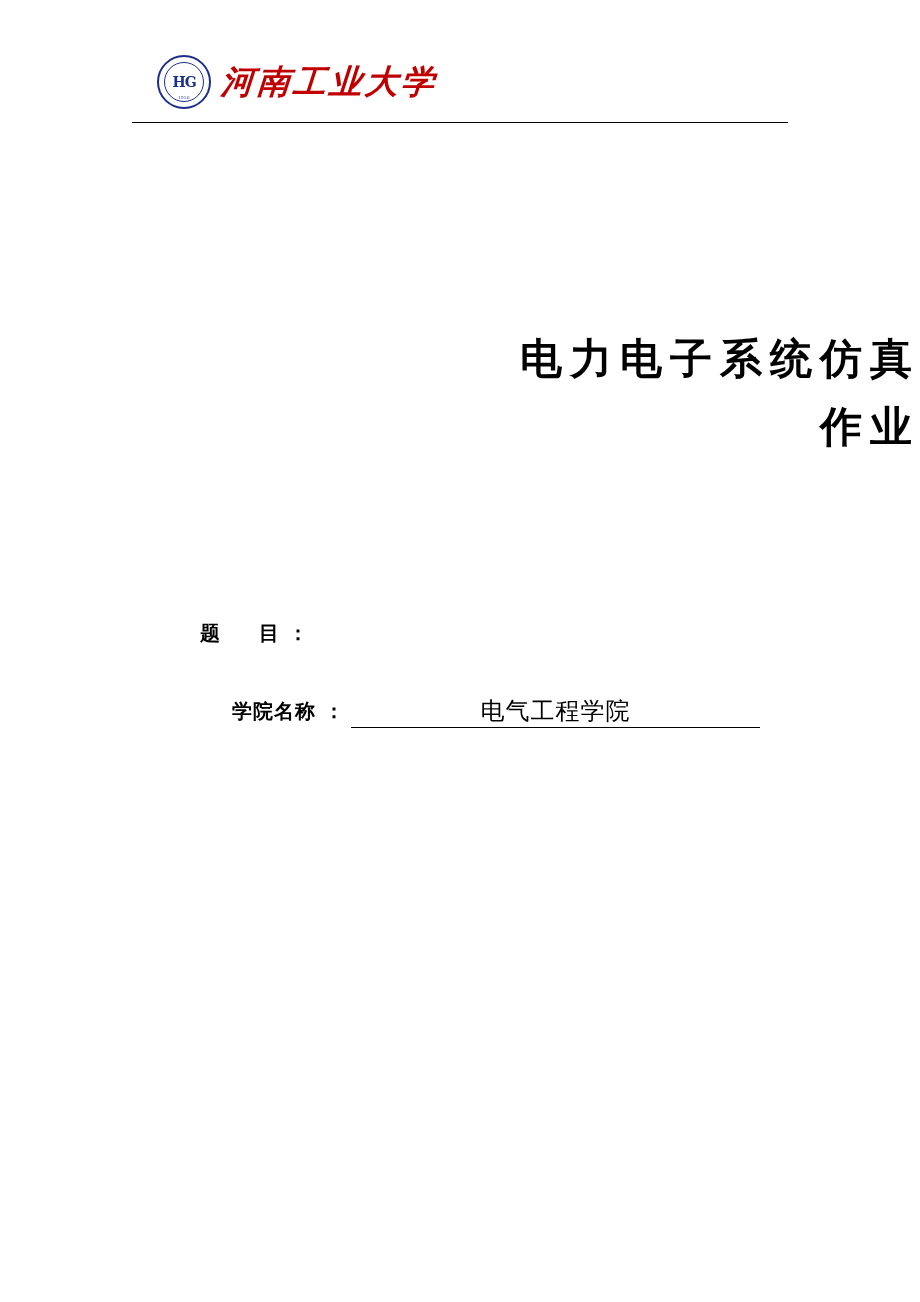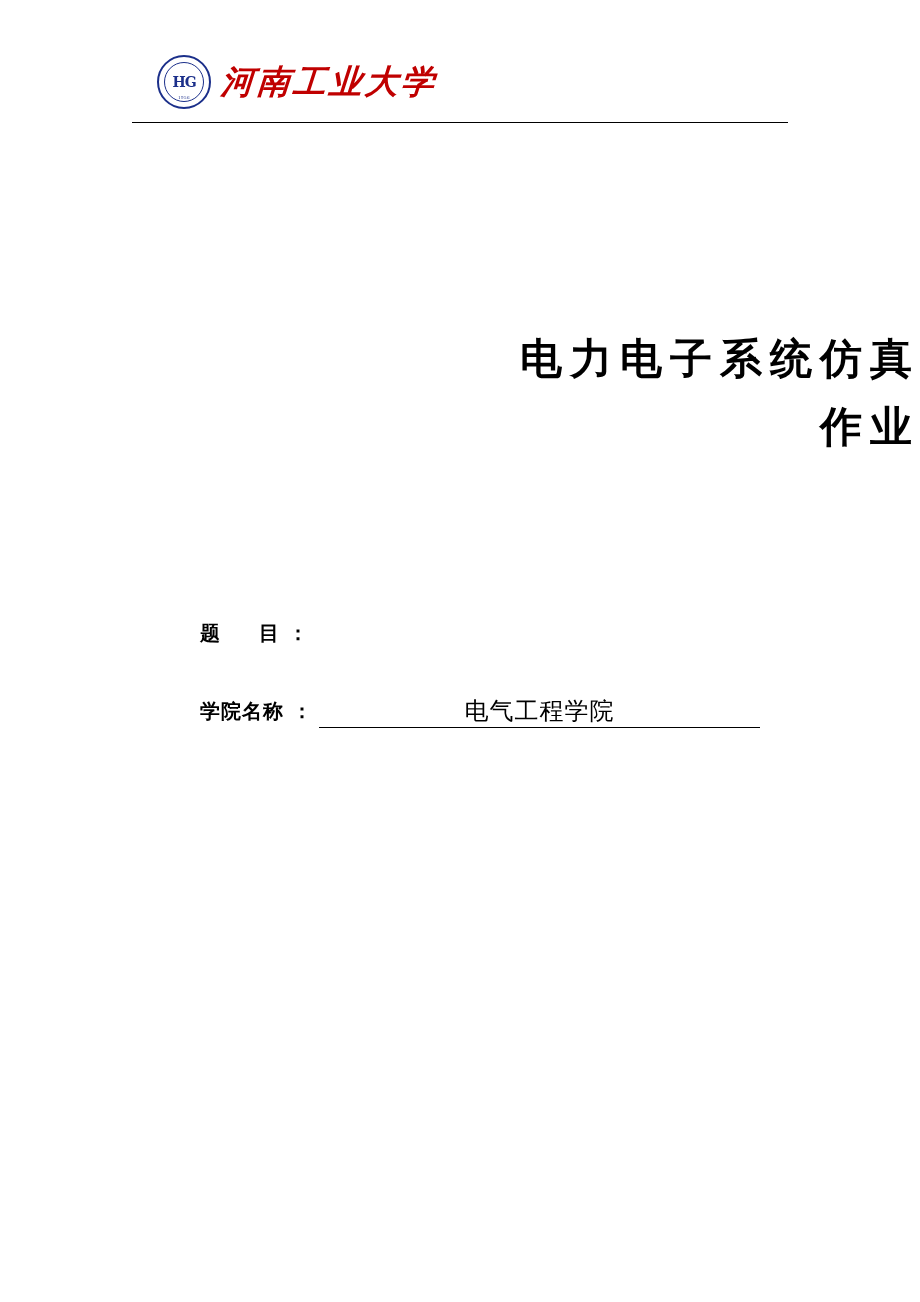--- a/index.html
+++ b/index.html
@@ -144,20 +144,21 @@
   .field-label {
     font-family: "DejaVu Sans", sans-serif;
     font-size: 20px;
     font-weight: bold;
     white-space: nowrap;
     letter-spacing: 1px;
     line-height: 26px;
   }
   .field-label.spaced {
     letter-spacing: 1px;
+    margin-left: 32px;
   }
   .field-label .gap {
     display: inline-block;
     width: 38px;
   }
 
   .field-value {
     flex: 1;
     border-bottom: 1.3px solid #000000;
     text-align: center;

